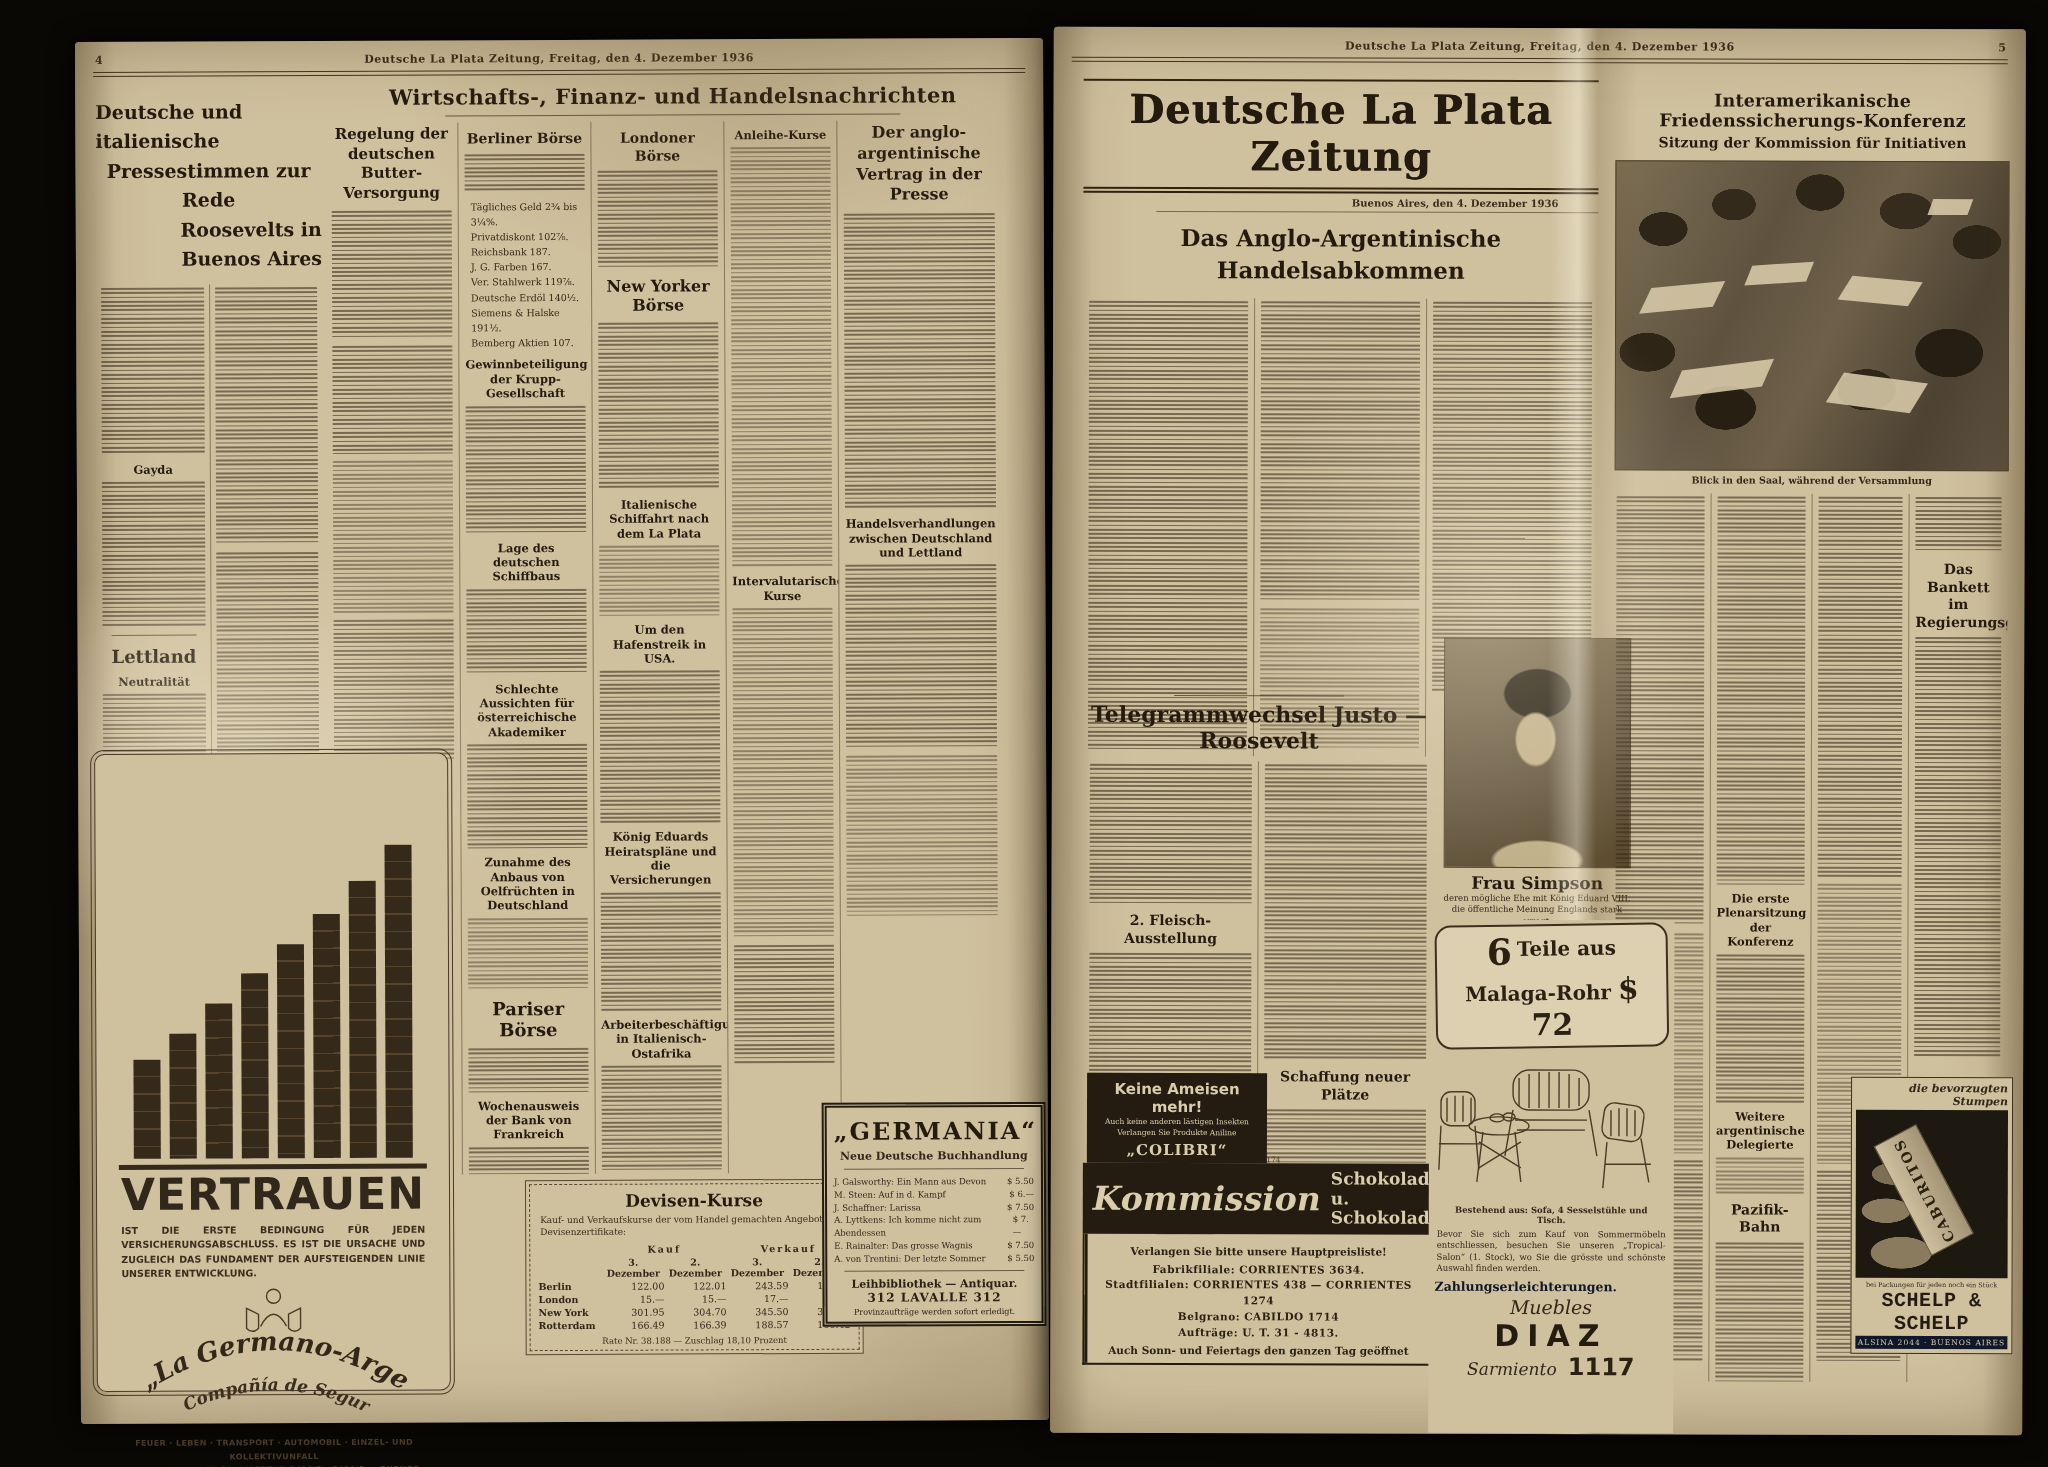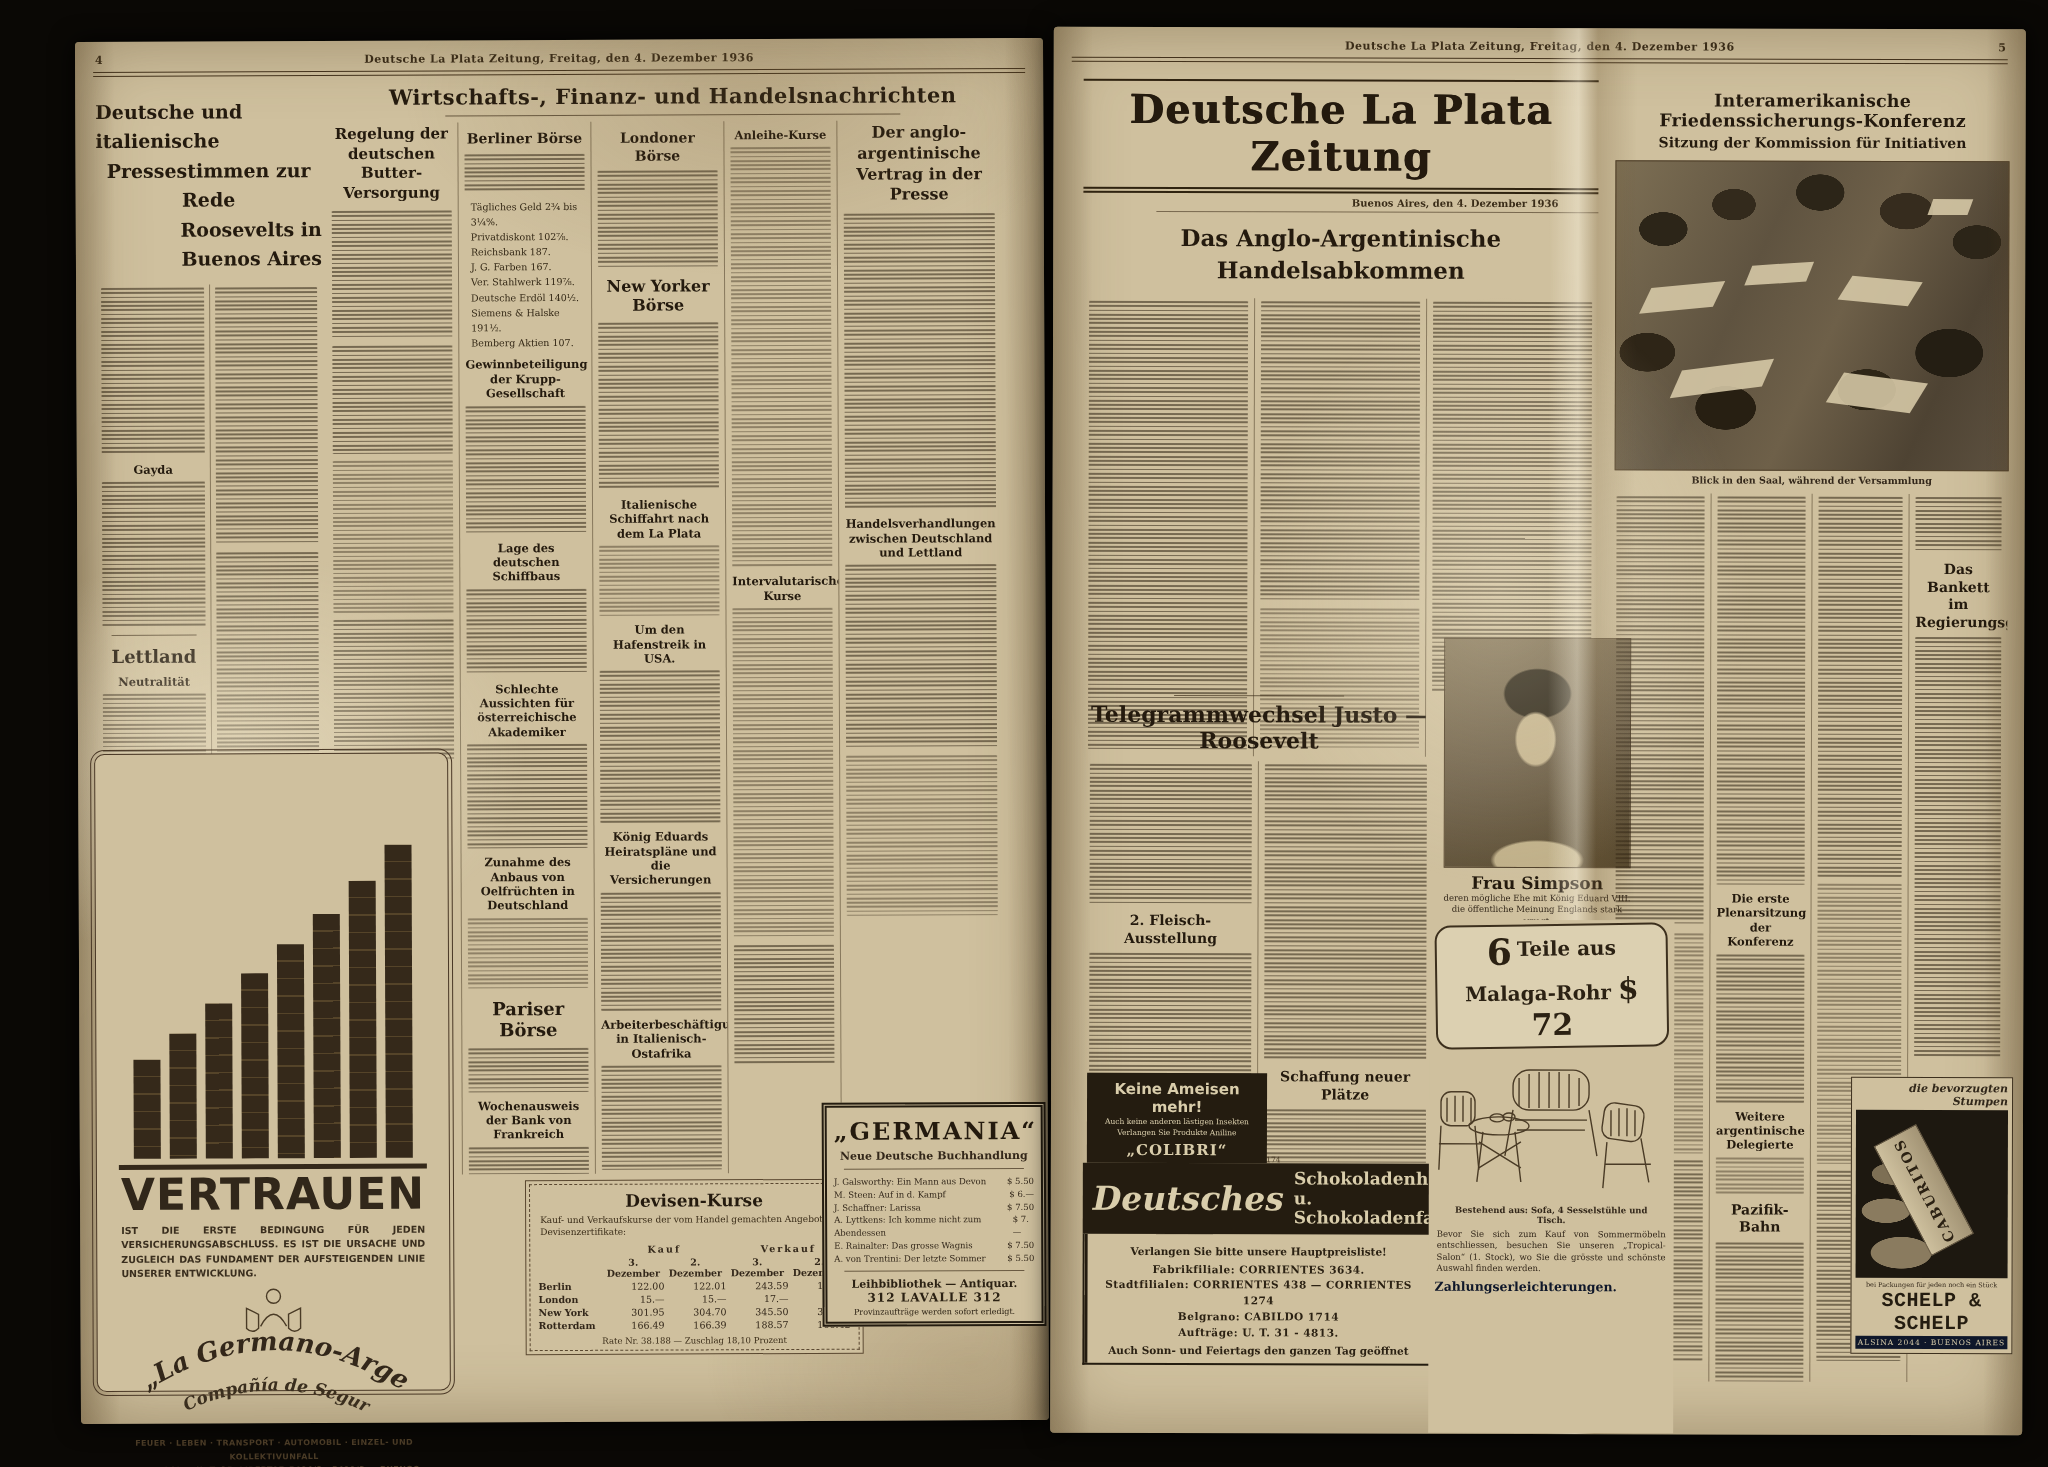--- a/index.html
+++ b/index.html
@@ -460,21 +460,21 @@
     <div class="ad colibri" style="left:36px;top:1046px;width:168px;">
       <div class="l1">Keine Ameisen mehr!</div>
       <div class="l2">Auch keine anderen lästigen Insekten</div>
       <div class="l3">Verlangen Sie Produkte Aniline</div>
       <div class="br">„COLIBRI“</div>
     </div>
     <div class="adcode" style="left:210px;top:1128px;">A174</div>
 
     <div class="ad schoko" style="left:32px;top:1136px;width:352px;">
       <div class="band">
-        <div class="big">Deutsches</div>
+        <div class="big">Kommission</div>
         <div class="rt">
           <div>Schokoladenhaus u.</div>
           <div>Schokoladenfabrik</div>
         </div>
       </div>
       <div class="bodybox">
         <div class="l2">Verlangen Sie bitte unsere Hauptpreisliste!</div>
         <div class="addr">
           <div>Fabrikfiliale: CORRIENTES 3634.</div>
           <div>Stadtfilialen: CORRIENTES 438 — CORRIENTES 1274</div>
@@ -511,20 +511,26 @@
           <rect x="168" y="56" width="40" height="36" rx="10" transform="rotate(8 188 74)"></rect>
           <path d="M172 94 l-4 46 M206 90 l8 44 M170 116 h46"></path>
           <path d="M176 62 v26 M184 60 v28 M192 60 v28 M200 62 v26"></path>
           <ellipse cx="62" cy="70" rx="7" ry="4"></ellipse>
           <ellipse cx="74" cy="69" rx="6" ry="4"></ellipse>
         </g>
       </svg>
       <div class="mal-cap">Bestehend aus: Sofa, 4 Sesselstühle und Tisch.</div>
       <div class="mal-body">Bevor Sie sich zum Kauf von Sommermöbeln entschliessen, besuchen Sie unseren „Tropical-Salon“ (1. Stock), wo Sie die grösste und schönste Auswahl finden werden.</div>
       <div class="mal-pay">Zahlungserleichterungen.</div>
+      <div class="diaz">
+        <span class="scr">Muebles</span>
+        <div class="nm">DIAZ</div>
+        <span class="st">Sarmiento</span>
+        <span class="no">1117</span>
+      </div>
     </div>
 
     <div class="abs" style="left:558px;top:62px;width:402px;">
       <div class="confhl">Interamerikanische Friedenssicherungs-Konferenz</div>
       <div class="confsub">Sitzung der Kommission für Initiativen</div>
       <div class="photo" style="margin:10px 4px 0;height:308px;">
         <div class="pp" style="left:8%;top:40%;width:70px;height:26px;transform:skewX(-30deg) rotate(-6deg);"></div>
         <div class="pp" style="left:34%;top:33%;width:60px;height:20px;transform:skewX(-25deg) rotate(-4deg);"></div>
         <div class="pp" style="left:58%;top:38%;width:74px;height:24px;transform:skewX(-28deg) rotate(5deg);"></div>
         <div class="pp" style="left:16%;top:66%;width:86px;height:28px;transform:skewX(-30deg) rotate(-8deg);"></div>

